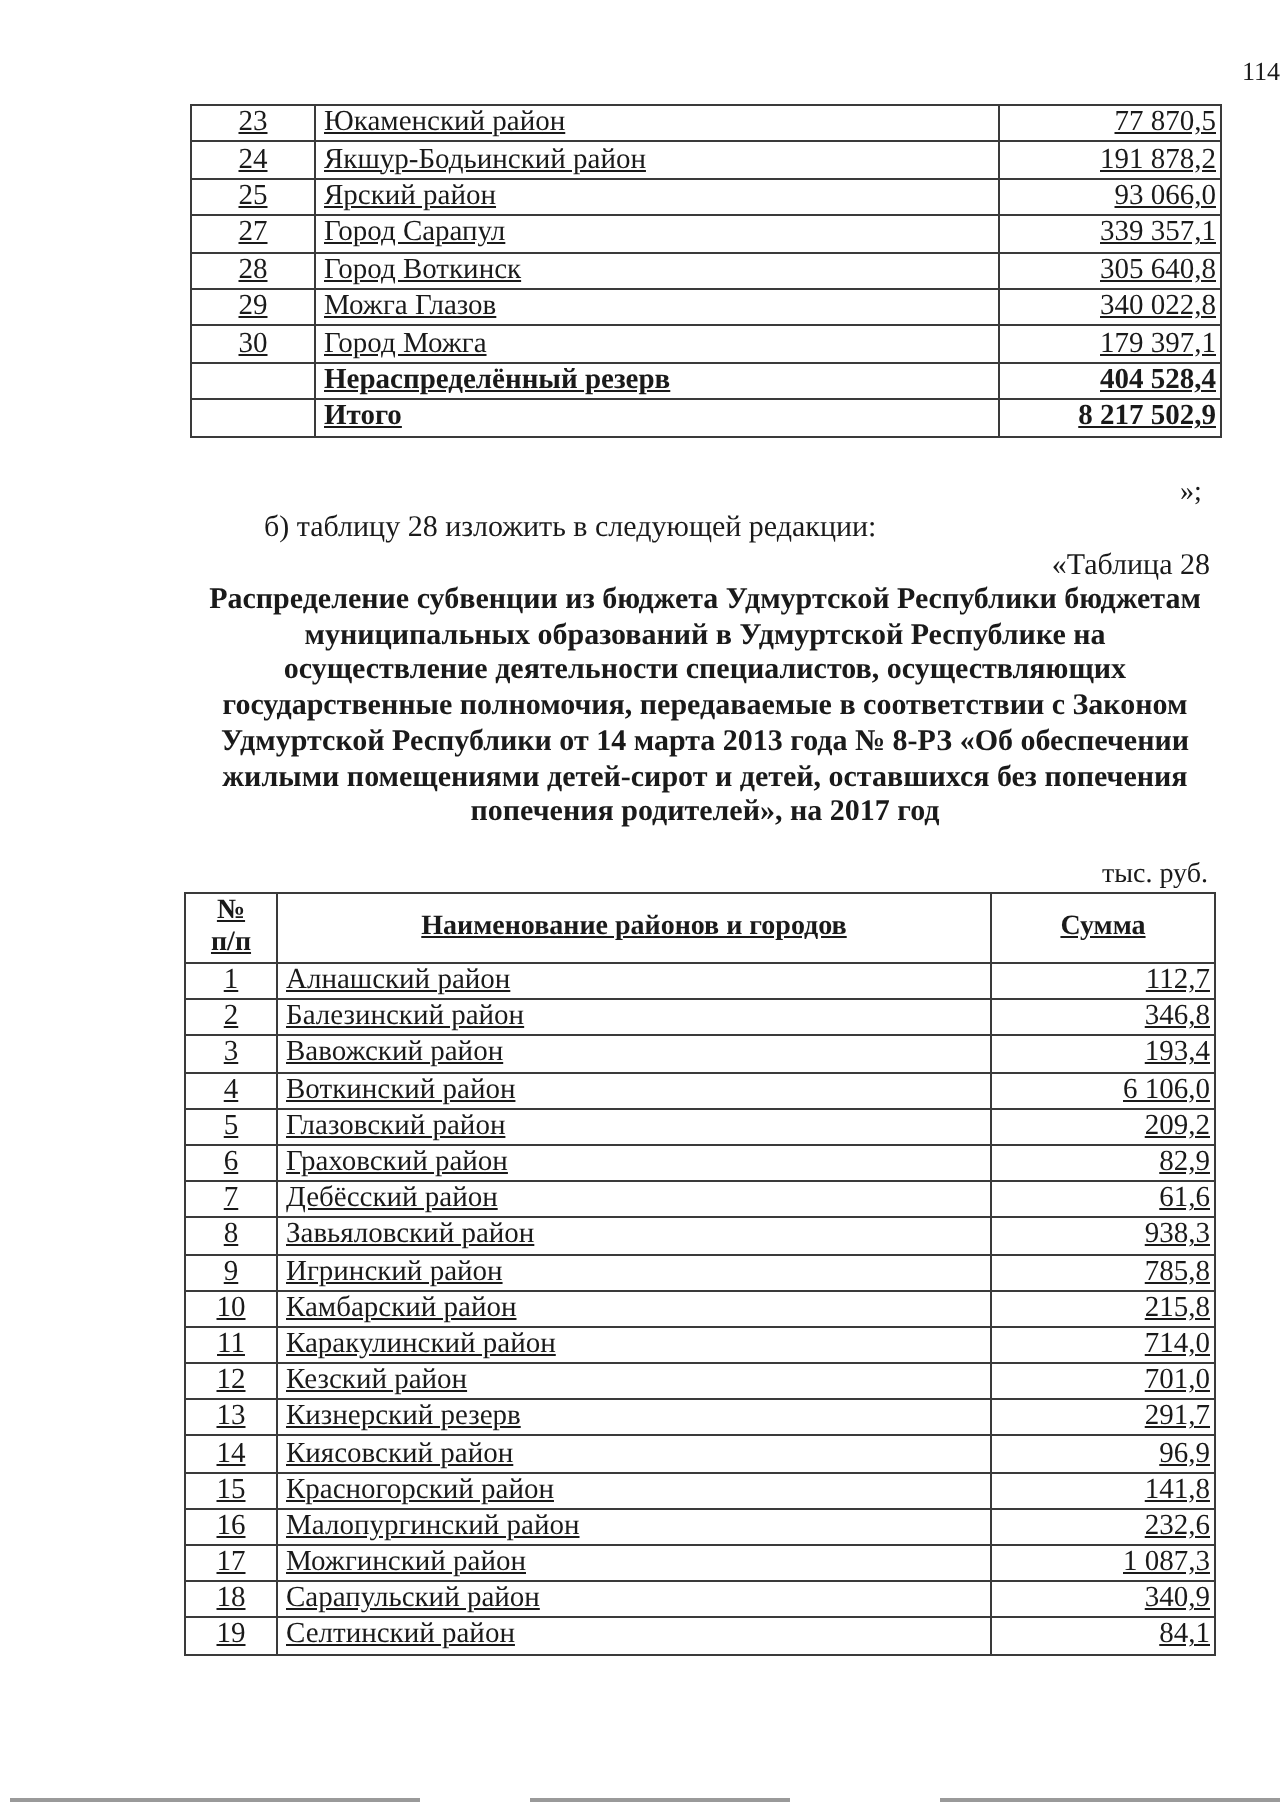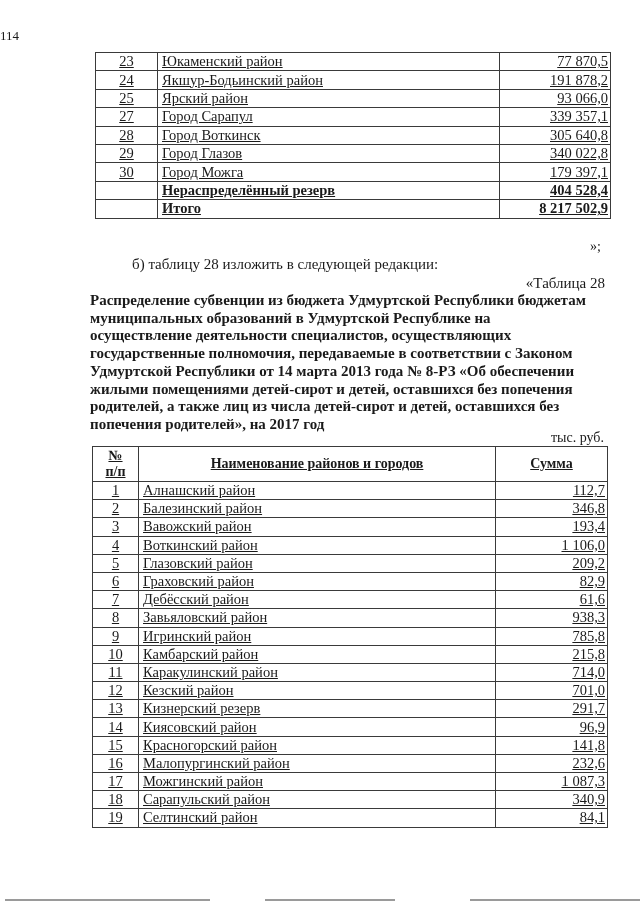--- a/index.html
+++ b/index.html
@@ -3,21 +3,21 @@
 <meta charset="utf-8">
 <style>
   html, body { margin: 0; padding: 0; background: #ffffff; }
   body {
     width: 640px; height: 905px; position: relative; overflow: hidden;
     font-family: "Liberation Serif", "DejaVu Serif", serif;
     color: #1a1a1a;
   }
   .page-num {
     position: absolute; top: 28px; left: 0; width: 640px;
-    text-align: left; font-size: 13px;
+    text-align: right; font-size: 13px;
   }
   table { border-collapse: collapse; position: absolute; table-layout: fixed; text-decoration: underline; }
   td, th {
     border: 1px solid #3a3a3a; padding: 0 3px; font-size: 14.5px;
     line-height: 17px; white-space: nowrap; overflow: hidden;
   }
   #top-table { left: 95px; top: 52px; width: 515px; }
   #top-table td { height: 17.4px; }
   #bottom-table { left: 92px; top: 446px; width: 515px; }
   #bottom-table td { height: 17.2px; }
@@ -30,21 +30,21 @@
     position: absolute; top: 239px; left: 590px; font-size: 14px;
   }
   .para {
     position: absolute; top: 256px; left: 132px; font-size: 15px;
   }
   .table-label {
     position: absolute; top: 275px; right: 35px; font-size: 15px; font-family: Liberation Serif, serif;
   }
   .title {
     position: absolute; top: 292px; left: 90px; width: 525px;
-    font-weight: bold; font-size: 15px; line-height: 17.7px;
+    text-align: center; font-weight: bold; font-size: 15px; line-height: 17.7px;
   }
   .units {
     position: absolute; top: 430px; right: 36px; font-size: 14px;
   }
   .scan-artifact {
     position: absolute; top: 899px; height: 2px; background: #9a9a9a;
   }
 </style>
 </head>
 <body>
@@ -78,21 +78,21 @@
         <td class="c-name">Город Сарапул</td>
         <td class="c-sum">339 357,1</td>
       </tr>
     <tr>
         <td class="c-num">28</td>
         <td class="c-name">Город  Воткинск</td>
         <td class="c-sum">305 640,8</td>
       </tr>
     <tr>
         <td class="c-num">29</td>
-        <td class="c-name">Город Глазов</td>
+        <td class="c-name">Можга Глазов</td>
         <td class="c-sum">340 022,8</td>
       </tr>
     <tr>
         <td class="c-num">30</td>
         <td class="c-name">Город  Можга</td>
         <td class="c-sum">179 397,1</td>
       </tr>
     <tr>
         <td class="c-num"></td>
         <td class="c-name bold">Нераспределённый резерв</td>
@@ -110,21 +110,20 @@
 <div class="para">б) таблицу 28 изложить в следующей редакции:</div>
 <div class="table-label">«Таблица 28</div>
 
 <div class="title">
   <div>Распределение субвенции из бюджета Удмуртской Республики бюджетам</div>
   <div>муниципальных образований в Удмуртской Республике на</div>
   <div>осуществление деятельности специалистов, осуществляющих</div>
   <div>государственные полномочия, передаваемые в соответствии с Законом</div>
   <div>Удмуртской Республики от 14 марта 2013 года № 8-РЗ «Об обеспечении</div>
   <div>жилыми помещениями детей-сирот и детей, оставшихся без попечения</div>
-  <div>родителей, а также лиц из числа детей-сирот и детей, оставшихся без</div>
   <div>попечения родителей», на 2017 год</div>
 </div>
 
 <div class="units">тыс. руб.</div>
 
 <table id="bottom-table">
   <colgroup>
       <col style="width:46px">
       <col style="width:357px">
       <col style="width:112px">
@@ -151,21 +150,21 @@
         <td class="c-sum">346,8</td>
       </tr>
     <tr>
         <td class="c-num">3</td>
         <td class="c-name">Вавожский район</td>
         <td class="c-sum">193,4</td>
       </tr>
     <tr>
         <td class="c-num">4</td>
         <td class="c-name">Воткинский район</td>
-        <td class="c-sum">1 106,0</td>
+        <td class="c-sum">6 106,0</td>
       </tr>
     <tr>
         <td class="c-num">5</td>
         <td class="c-name">Глазовский район</td>
         <td class="c-sum">209,2</td>
       </tr>
     <tr>
         <td class="c-num">6</td>
         <td class="c-name">Граховский район</td>
         <td class="c-sum">82,9</td>

